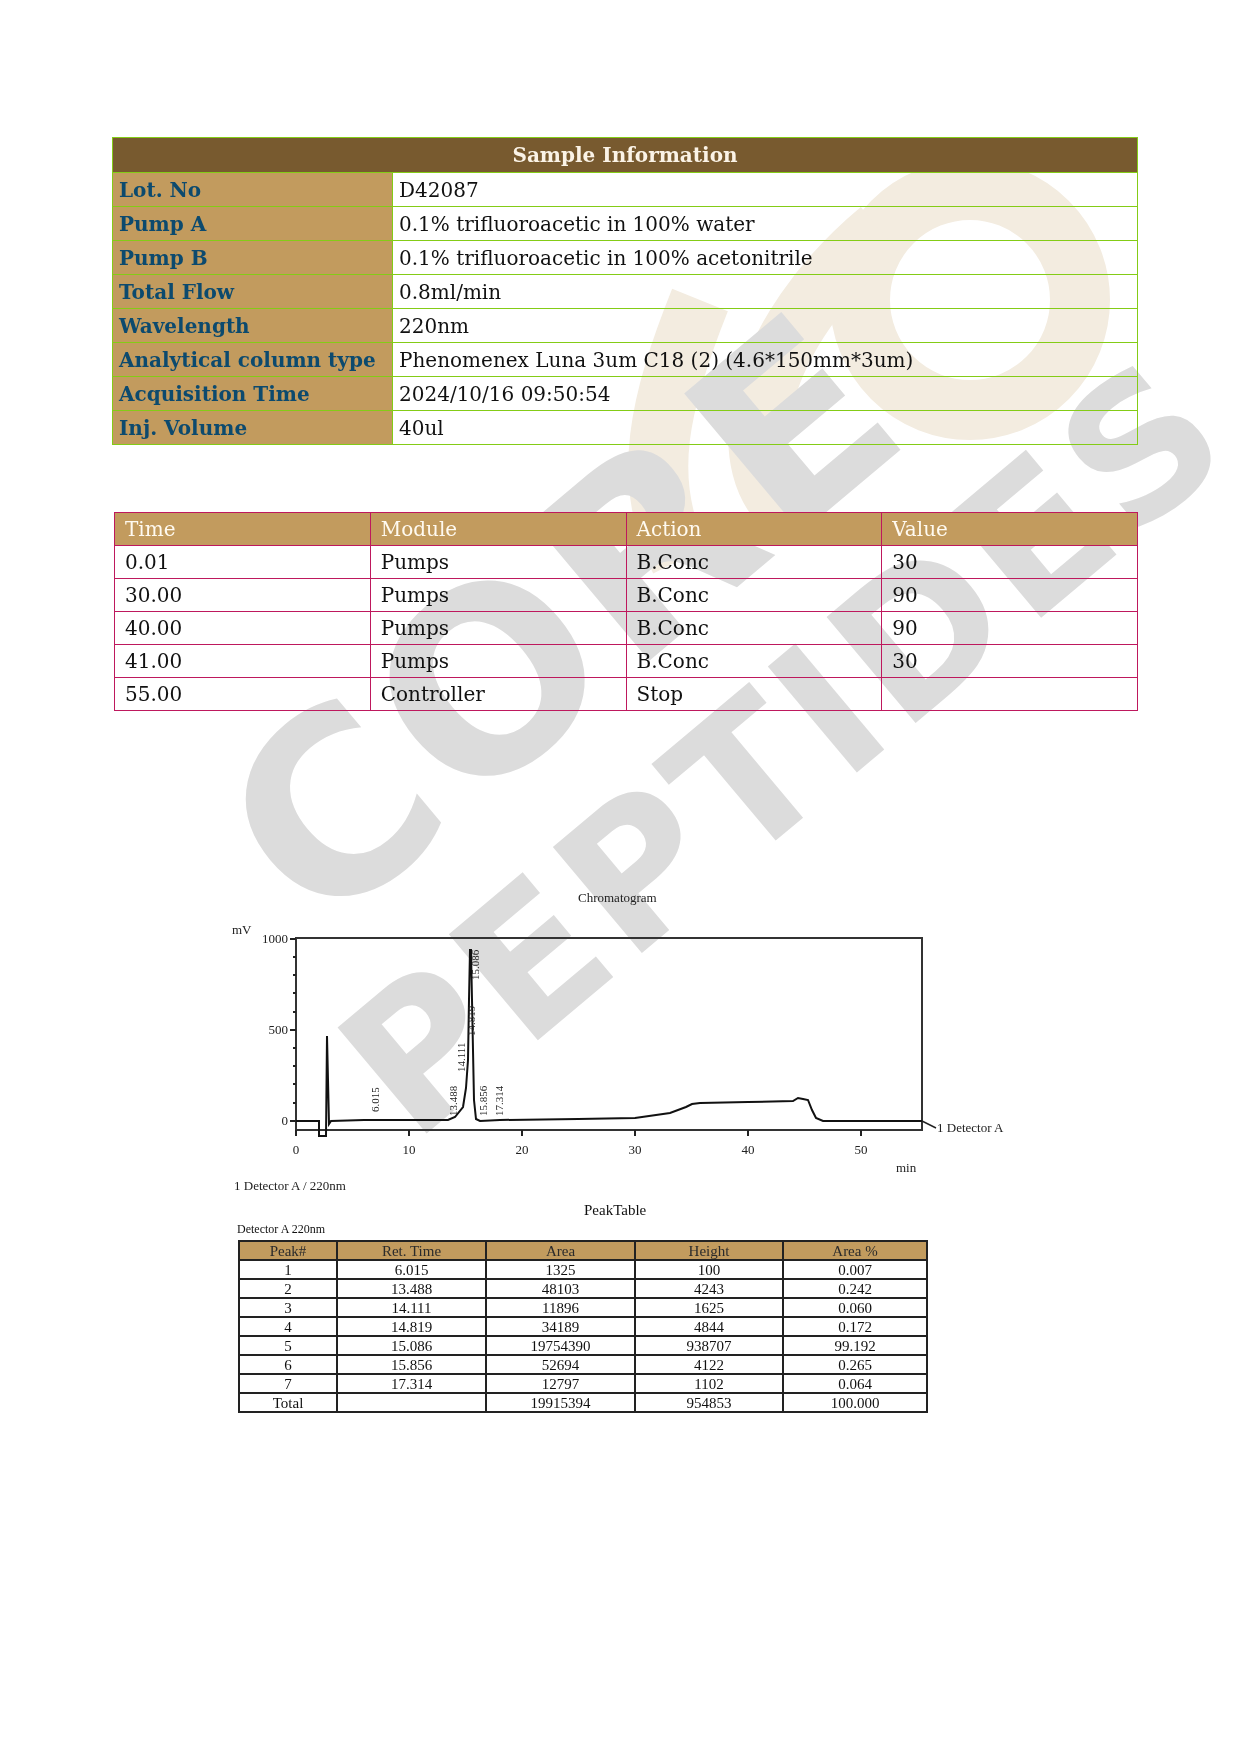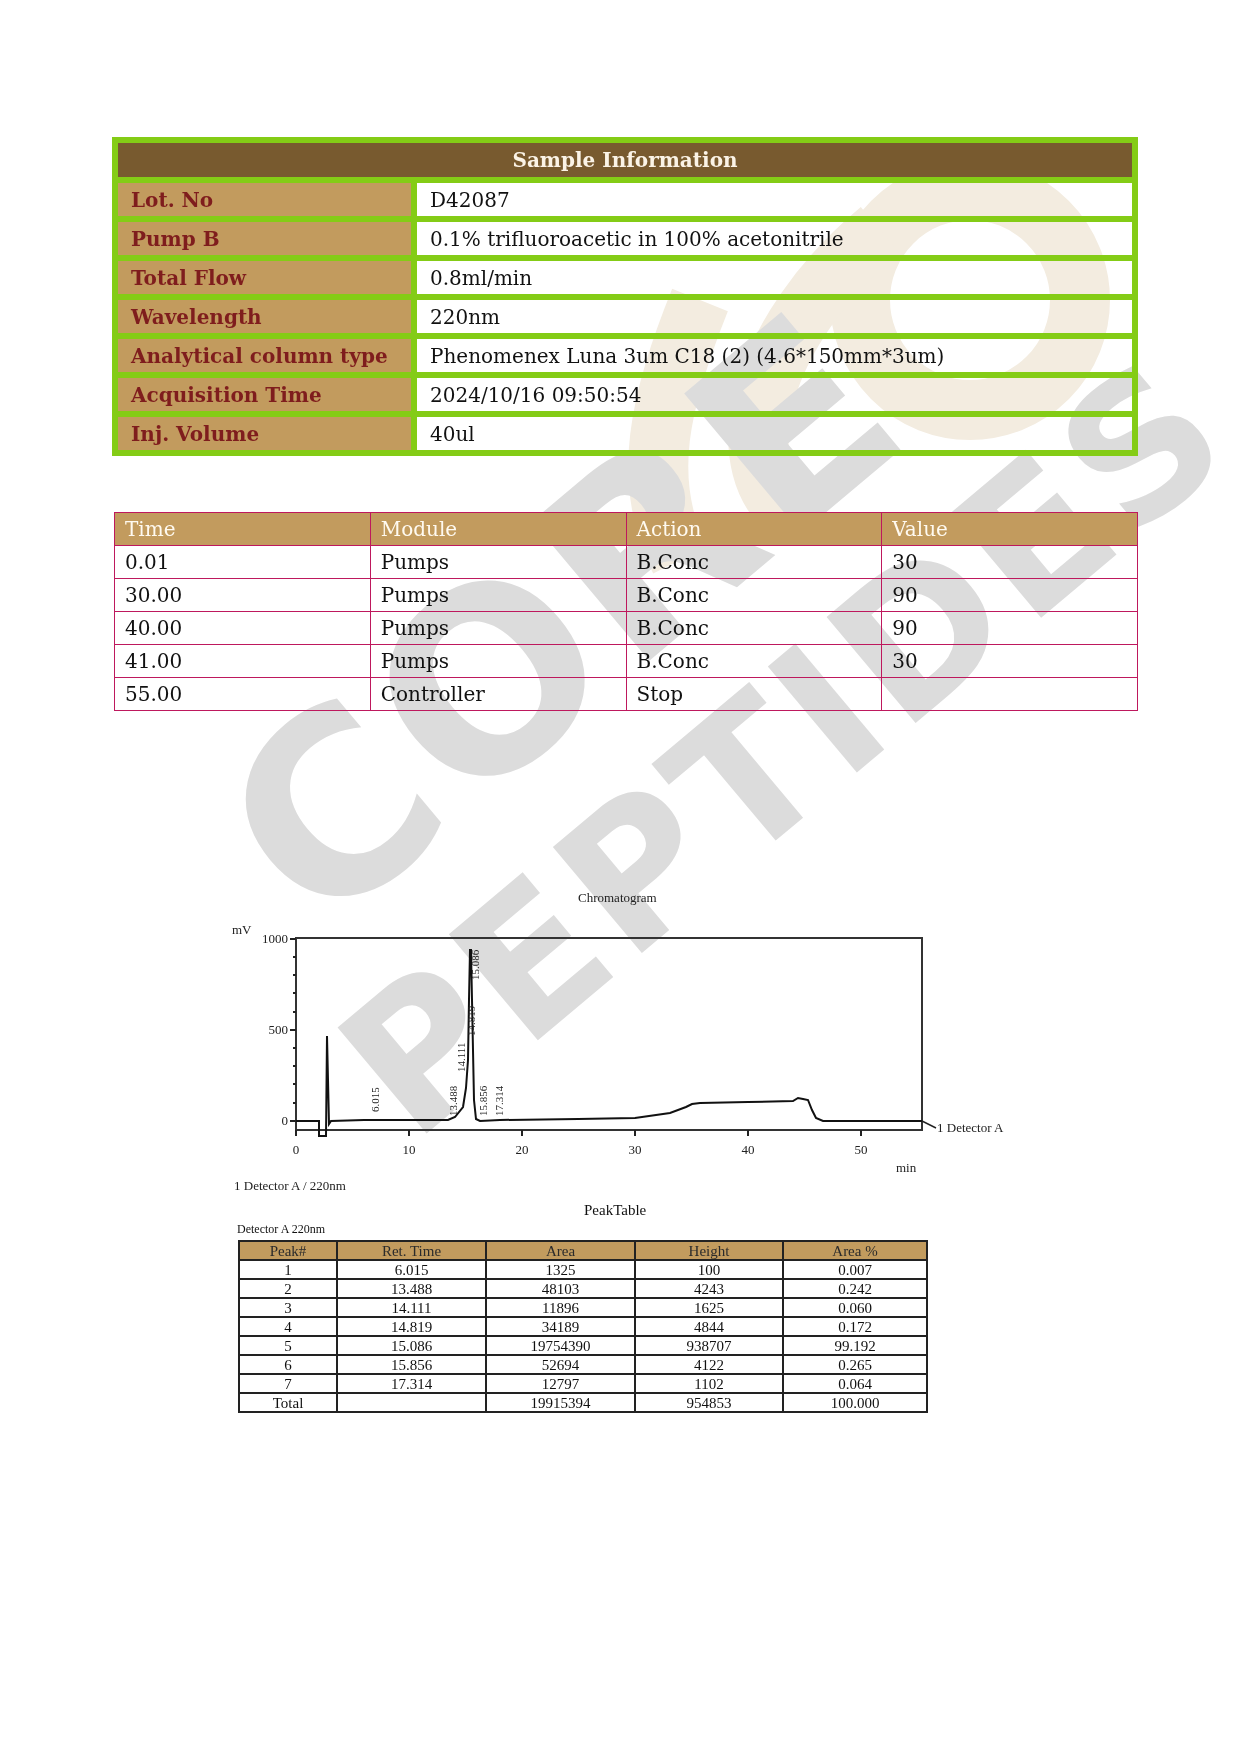--- a/index.html
+++ b/index.html
@@ -3,23 +3,23 @@
 <meta charset="utf-8">
 <style>
   html, body { margin:0; padding:0; background:#ffffff; }
   body { width:1241px; height:1755px; position:relative; overflow:hidden; font-family:"DejaVu Serif", serif; color:#111; }
 
   .watermark { position:absolute; pointer-events:none; }
   .wm-text { position:absolute; font-family:"DejaVu Sans", sans-serif; font-weight:bold; color:#dcdcdc; white-space:nowrap; letter-spacing:6px; }
 
   table { border-collapse:collapse; position:absolute; }
   .info-table { left:112px; top:137px; width:1026px; }
-  .info-table td, .info-table th { border:6px solid #84cc16; height:33px; padding:0 13px; font-size:20px; }
+  .info-table td, .info-table th { border:1px solid #84cc16; height:33px; padding:0 6px; font-size:20px; }
   .info-table th { background:#785a2f; color:#fbf3e6; font-weight:bold; text-align:center; font-size:20px; height:34px; }
-  .info-table td.k { background:#c29b5e; color:#7f1d1d; font-weight:bold; width:267px; }
+  .info-table td.k { background:#c29b5e; color:#0c4a6e; font-weight:bold; width:267px; }
   .info-table td.v { background:transparent; color:#111; }
 
   .grad-table { left:114px; top:512px; width:1024px; }
   .grad-table th, .grad-table td { border:1px solid #be185d; height:32px; padding:0 10px; font-size:20px; text-align:left; width:25%; }
   .grad-table th { background:#c29b5e; color:#fffaf0; font-weight:normal; }
 
   .chart-title { position:absolute; left:578px; top:890px; font-size:13px; font-family:Liberation Serif, serif; color:#222; }
   .chart-svg { position:absolute; left:0; top:0; }
 
   .peak-caption { position:absolute; font-family:"Liberation Serif", serif; color:#111; }
@@ -46,20 +46,24 @@
 <table class="info-table">
   <thead>
     <tr>
         <th colspan="2">Sample Information</th>
       </tr>
   </thead>
   <tbody>
     <tr>
         <td class="k">Lot. No</td>
         <td class="v">D42087</td>
+      </tr>
+    <tr>
+        <td class="k">Pump A</td>
+        <td class="v">0.1% trifluoroacetic in 100% water</td>
       </tr>
     <tr>
         <td class="k">Pump B</td>
         <td class="v">0.1% trifluoroacetic in 100% acetonitrile</td>
       </tr>
     <tr>
         <td class="k">Total Flow</td>
         <td class="v">0.8ml/min</td>
       </tr>
     <tr>

